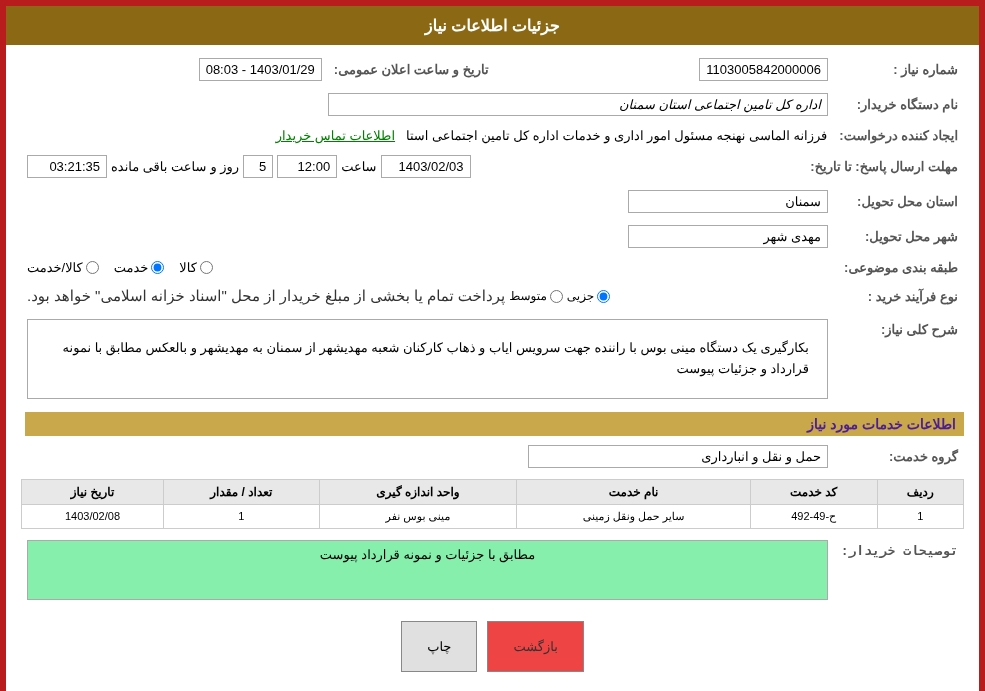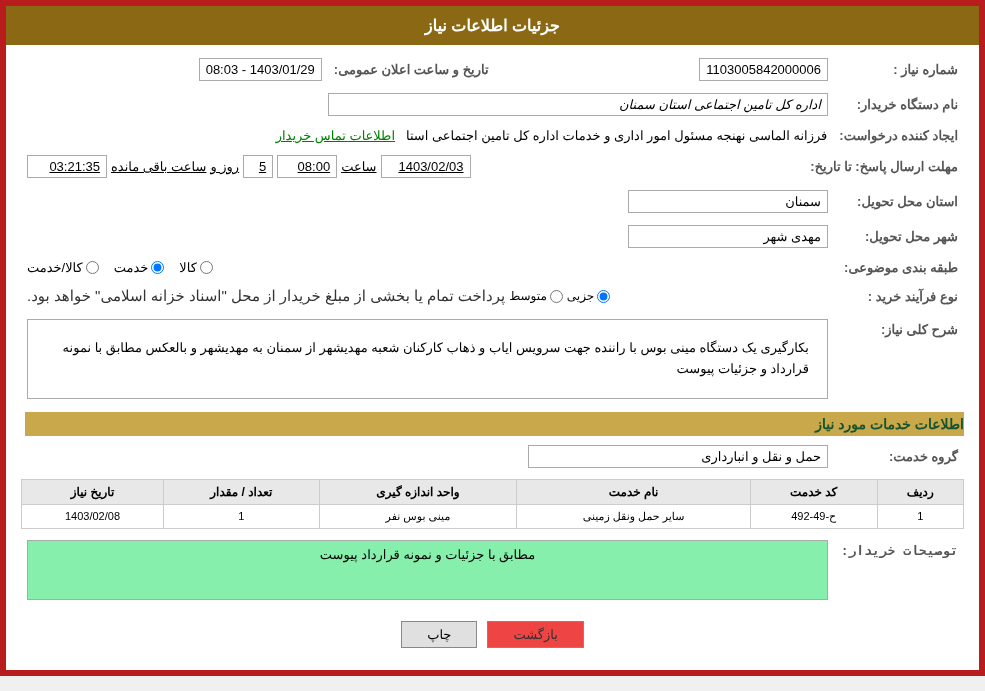--- a/index.html
+++ b/index.html
@@ -21,23 +21,23 @@
       text-align: center;
       padding: 10px;
       font-size: 16px;
       font-weight: bold;
     }
     .content {
       padding: 10px 15px;
     }
     .section-title {
       background: #c8a84b;
-      color: #14532d;
+      color: #4c1d95;
       font-weight: bold;
-      padding: 4px 0;
+      padding: 4px 8px;
       margin: 10px 0 6px 4px;
       font-size: 14px;
     }
     .info-table {
       width: 100%;
       border-collapse: collapse;
       margin-bottom: 6px;
     }
     .info-table td {
       padding: 3px 6px;
@@ -62,21 +62,20 @@
     }
     .input-wide {
       min-width: 300px;
       font-style: italic;
     }
     .row-flex {
       display: flex;
       align-items: center;
       gap: 4px;
       flex-direction: row-reverse;
-      text-decoration: underline;
     }
     .green-link {
       color: green;
       text-decoration: underline;
       cursor: pointer;
     }
     .radio-group {
       display: flex;
       gap: 15px;
       align-items: center;
@@ -138,21 +137,21 @@
       width: 100%;
     }
     .bottom-buttons {
       display: flex;
       justify-content: center;
       gap: 10px;
       padding: 12px;
       direction: ltr;
     }
     .btn {
-      padding: 5px 25px;
+      padding: 17px 25px;
       cursor: pointer;
       font-size: 13px;
       border: 1px solid #888;
     }
     .btn-print {
       background: #e0e0e0;
     }
     .btn-back {
       background: #ef4444;
       color: #333;
@@ -212,21 +211,21 @@
     <table class="info-table">
       <tbody>
           <tr>
         <td class="label-cell">مهلت ارسال پاسخ: تا تاریخ:</td>
         <td class="value-cell">
           <div class="row-flex">
             <div class="input-box" style="min-width:80px;">03:21:35</div>
             <span>ساعت باقی مانده</span>
             <span>روز و</span>
             <div class="input-box" style="min-width:30px;">5</div>
-            <div class="input-box" style="min-width:60px;">08:00</div>
+            <div class="input-box" style="min-width:60px;">12:00</div>
             <span>ساعت</span>
             <div class="input-box" style="min-width:90px;">1403/02/03</div>
           </div>
         </td>
       </tr>
     </tbody>
       </table>
 
     <table class="info-table">
       <tbody>

